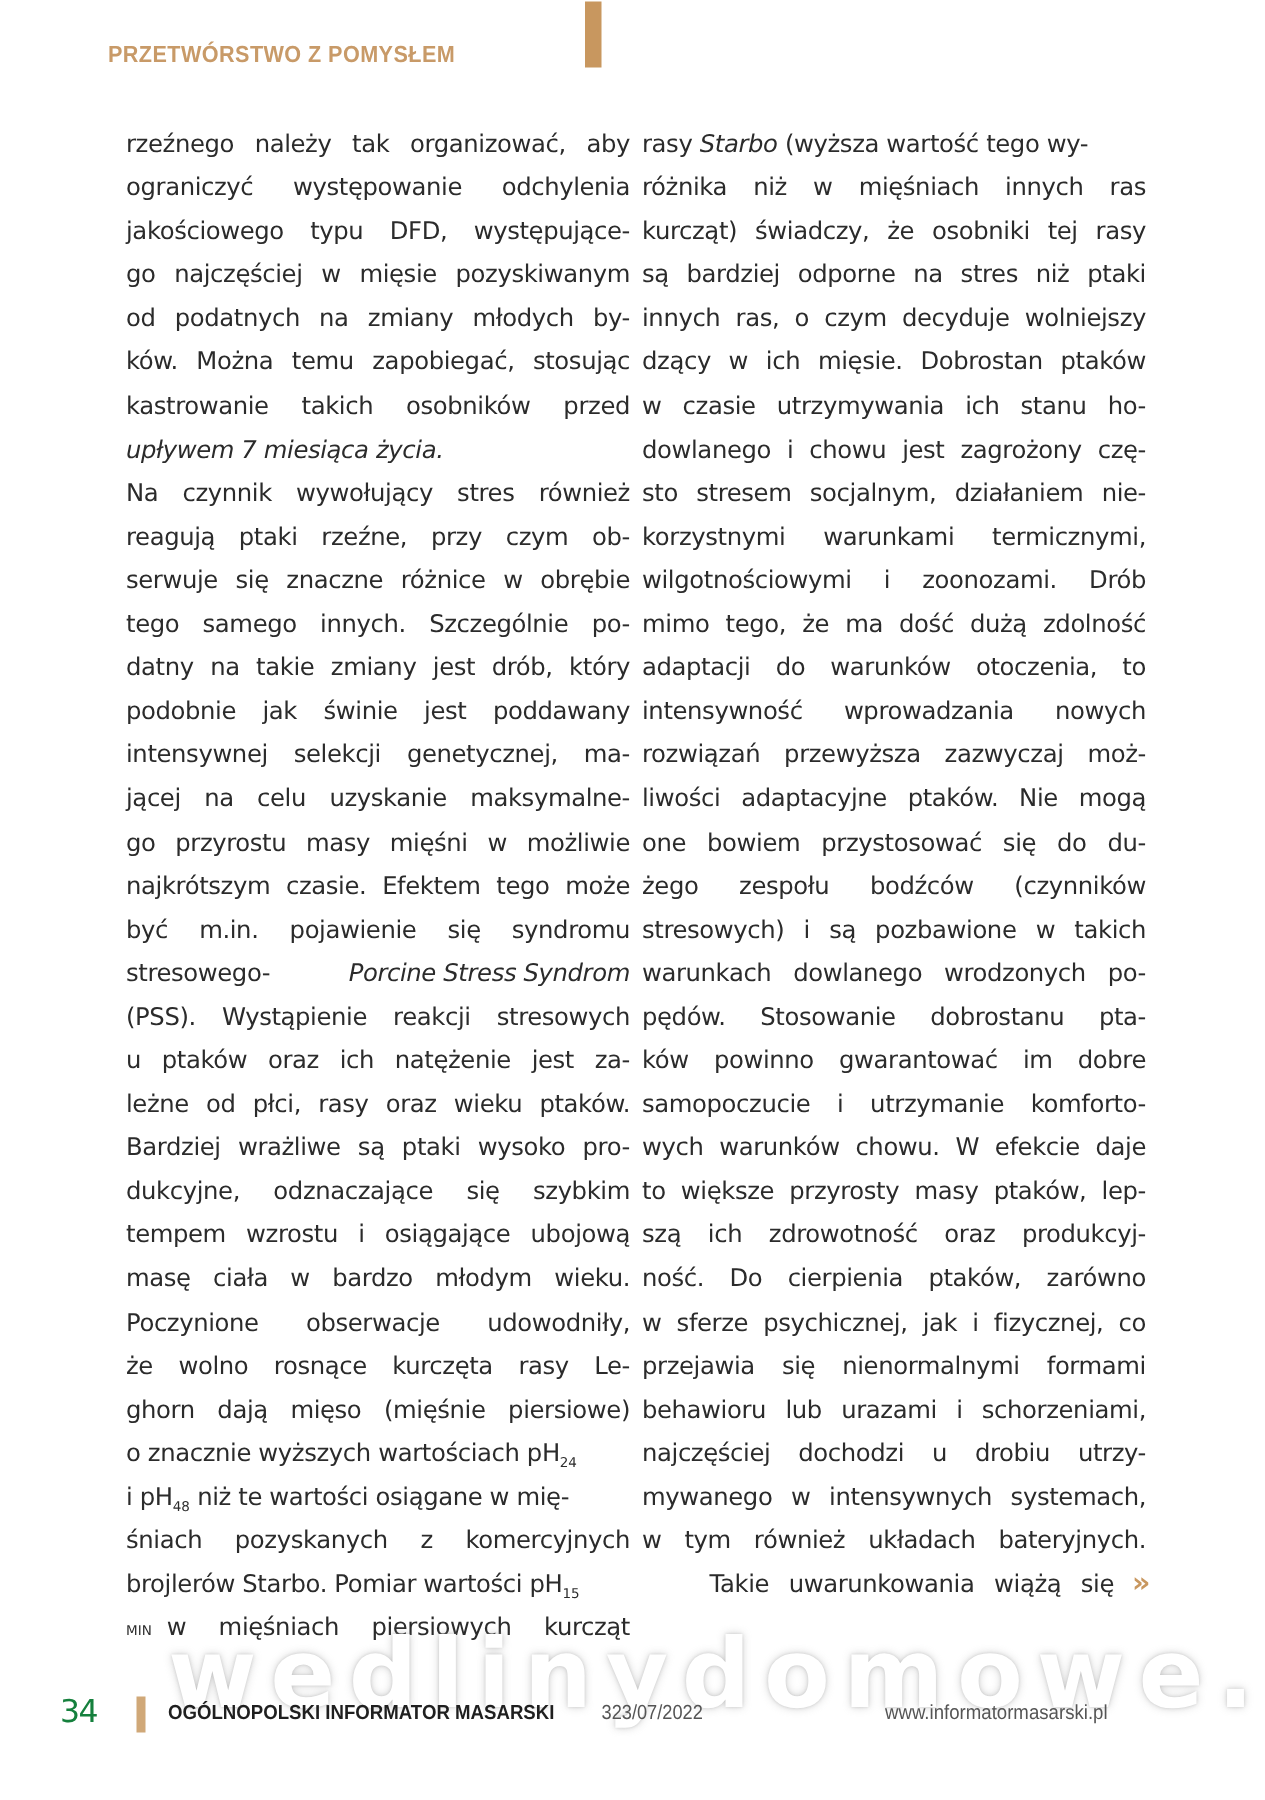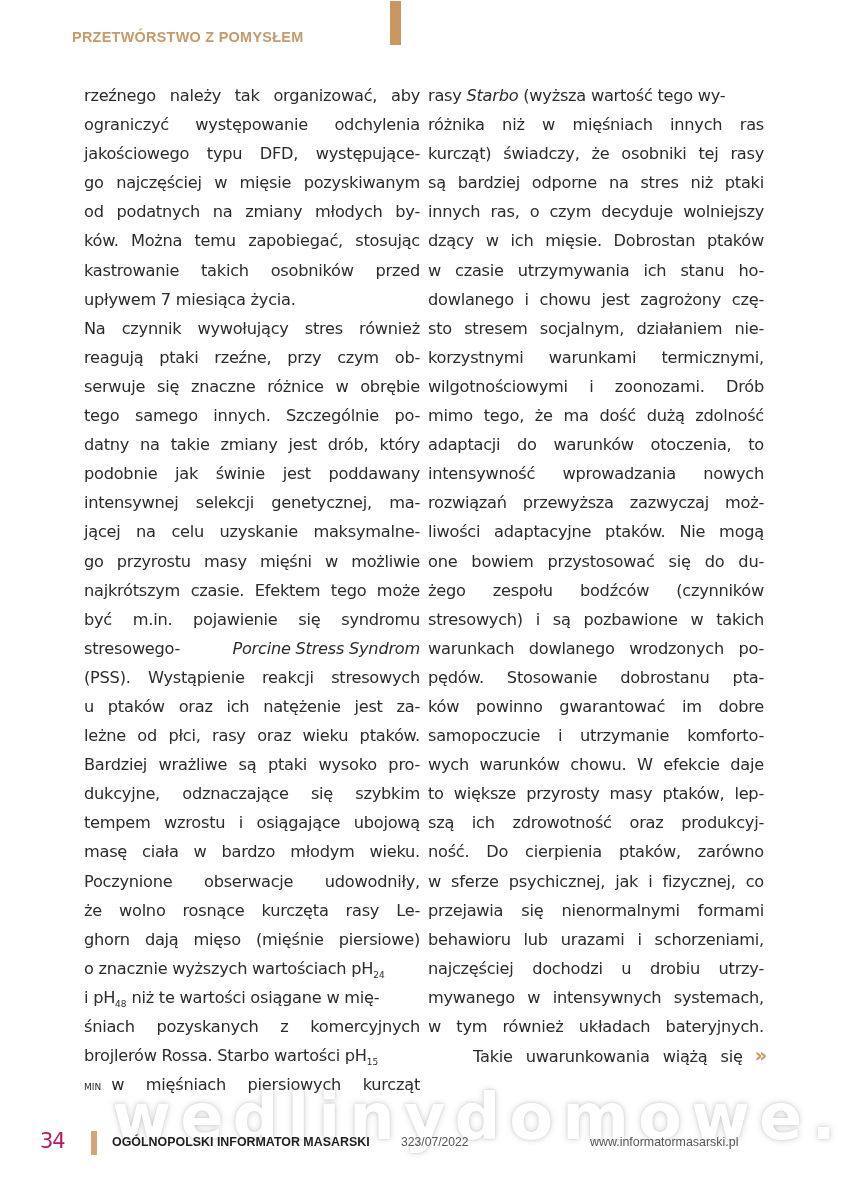--- a/index.html
+++ b/index.html
@@ -19,37 +19,37 @@
     position: absolute; left: 390px; top: 1px; width: 11px; height: 44px; background: #c8975f;
   }
   .column {
     position: absolute; top: 81px; width: 336px;
     font-family: "DejaVu Sans", sans-serif; font-size: 16.2px; line-height: 29.1px;
     text-align: justify; color: #2b2b2b; letter-spacing: -0.25px;
   }
   .col-left { left: 64px; margin-left: 20px; }
   .col-right { left: 428px; }
   .line { display: block; white-space: nowrap; text-align: justify; text-align-last: justify; height: 29.1px; overflow: visible; }
-  .line.last { text-align-last: left; }
+  .line.last { text-align-last: left; font-style: italic; }
   .it { font-style: italic; }
   sub.s { font-size: 9px; vertical-align: -4px; line-height: 0; letter-spacing: 0; }
   .min { font-size: 9px; letter-spacing: 0; vertical-align: -6px; margin-right: 10px; }
   .continue-icon { color: #c8975f; font-weight: bold; font-size: 19px; letter-spacing: -3px; }
   .watermark {
     position: absolute; left: 112px; top: 1080px; font-family: "DejaVu Sans", sans-serif;
     font-weight: bold; font-size: 64px; letter-spacing: 9px; color: #ffffff;
     text-shadow: 0 0 6px rgba(150,150,150,0.45), 0 0 2px rgba(150,150,150,0.35);
     white-space: nowrap;
   }
   .footer {
     position: absolute; top: 1132px; left: 0; width: 843px; height: 30px;
   }
   .page-number {
     position: absolute; left: 40px; top: -3px; font-family: "DejaVu Sans", sans-serif;
-    font-size: 21px; color: #be185d; letter-spacing: -1px;
+    font-size: 21px; color: #15803d; letter-spacing: -1px;
   }
   .footer-bar {
     position: absolute; left: 91px; top: -1px; width: 6px; height: 24px; background: #d0a878;
   }
   .magazine-name {
     position: absolute; left: 112px; top: 2px; font-family: "Liberation Sans", sans-serif;
     font-weight: bold; font-size: 13.5px; color: #1f1f1f; transform: scaleX(0.92); transform-origin: left center;
     white-space: nowrap;
   }
   .issue {
@@ -104,21 +104,21 @@
   <span class="line">że wolno rosnące kurczęta rasy Le-</span>
   <span class="line">ghorn dają mięso (mięśnie piersiowe)</span>
   <span class="line" style="text-align-last:left;">
     <span>o znacznie wyższych wartościach pH</span><sub class="s">24</sub>
   </span>
   <span class="line" style="text-align-last:left;">
     <span>i pH</span><sub class="s">48</sub><span> niż te wartości osiągane w mię-</span>
   </span>
   <span class="line">śniach pozyskanych z komercyjnych</span>
   <span class="line" style="text-align-last:left;">
-    <span>brojlerów Rossa. Starbo wartości pH</span><sub class="s">15</sub>
+    <span>brojlerów Starbo. Pomiar wartości pH</span><sub class="s">15</sub>
   </span>
   <span class="line" style="display:flex;align-items:baseline;">
     <span class="min">MIN</span>
     <span style="flex:1;text-align:justify;text-align-last:justify;">w mięśniach piersiowych kurcząt</span>
   </span>
 </div>
 
 <div class="column col-right">
   <span class="line" style="text-align-last:left;">
     <span>rasy </span><span class="it">Starbo</span><span> (wyższa wartość tego wy-</span>

